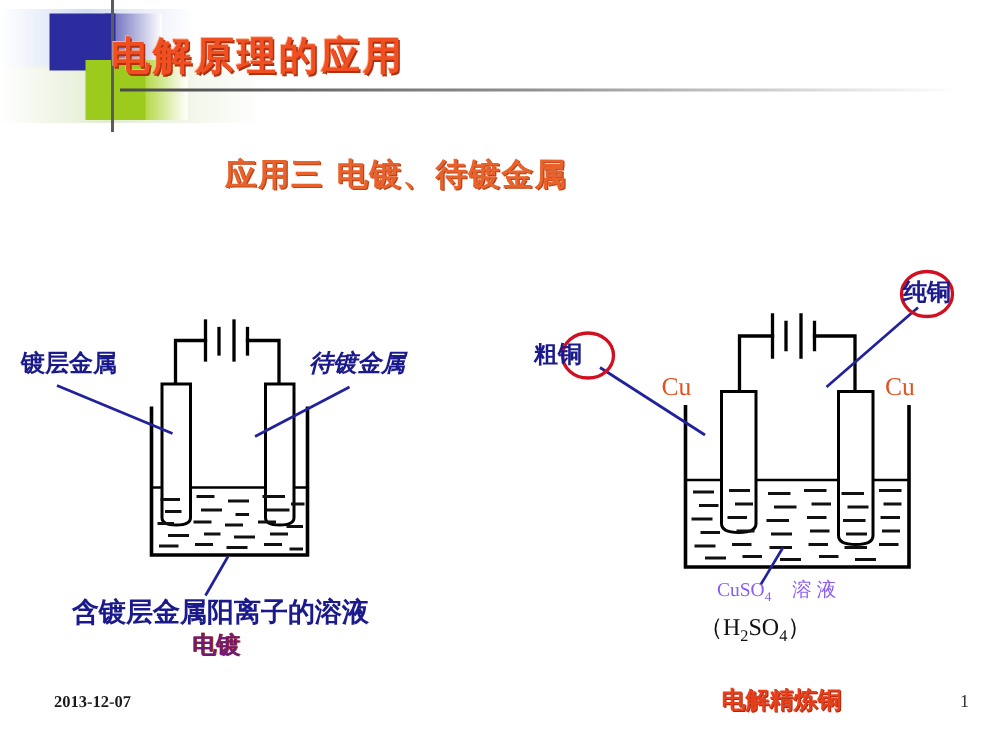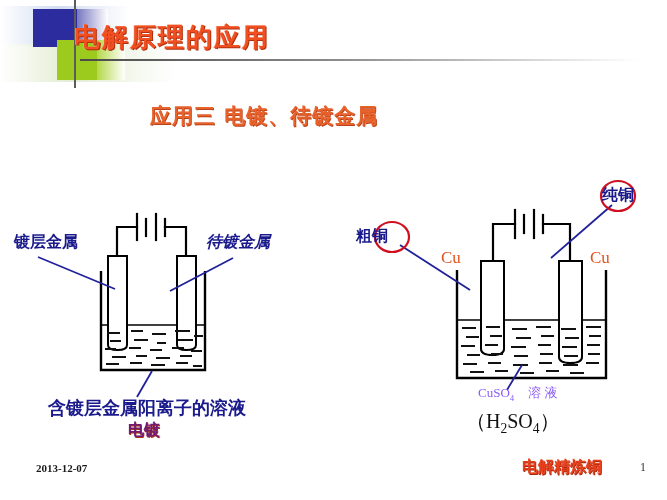--- a/index.html
+++ b/index.html
@@ -99,21 +99,20 @@
     position:absolute;left:36px;top:462px;
     font-family:"Liberation Serif","DejaVu Serif",serif;
     font-size:11px;font-weight:bold;color:#1a1a1a;
   }
   .footer-title{
     position:absolute;left:481px;top:457px;
     font-family:"DejaVu Sans","Liberation Sans",sans-serif;
     font-size:16px;font-weight:bold;color:#e8401c;
     text-shadow:0.7px 0.7px 0 #a82a10;
     white-space:nowrap;
-    margin-left:41px;
   }
   .footer-page{
     position:absolute;left:640px;top:460px;
     font-family:"Liberation Serif","DejaVu Serif",serif;
     font-size:12px;color:#333;
   }
   sub{font-size:.68em;}
 </style>
 </head>
 <body>
@@ -280,21 +279,21 @@
   <div class="cn-label sz16" style="left:602px;top:185px;">纯铜</div>
 
   <div class="serif-lab" style="left:441px;top:248px;font-size:17px;color:#e2511f;">Cu</div>
 
   <div class="serif-lab" style="left:590px;top:248px;font-size:17px;color:#e2511f;">Cu</div>
 
   <div class="serif-lab" style="left:462px;top:384px;font-size:13px;color:#8b5cf6;margin-left:16px;">
     <span>CuSO</span><sub>4</sub><span style="margin-left:14px;">溶  液</span>
   </div>
 
-  <div class="serif-lab" style="left:466px;top:408px;font-size:20px;color:#111;">
+  <div class="serif-lab" style="left:466px;top:408px;font-size:16px;color:#111;">
     <span>（H</span><sub>2</sub><span>SO</span><sub>4</sub><span>）</span>
   </div>
 
   <div class="footer-date">2013-12-07</div>
   <div class="footer-title">电解精炼铜</div>
   <div class="footer-page">1</div>
 
 </div>
 
 </body></html>

